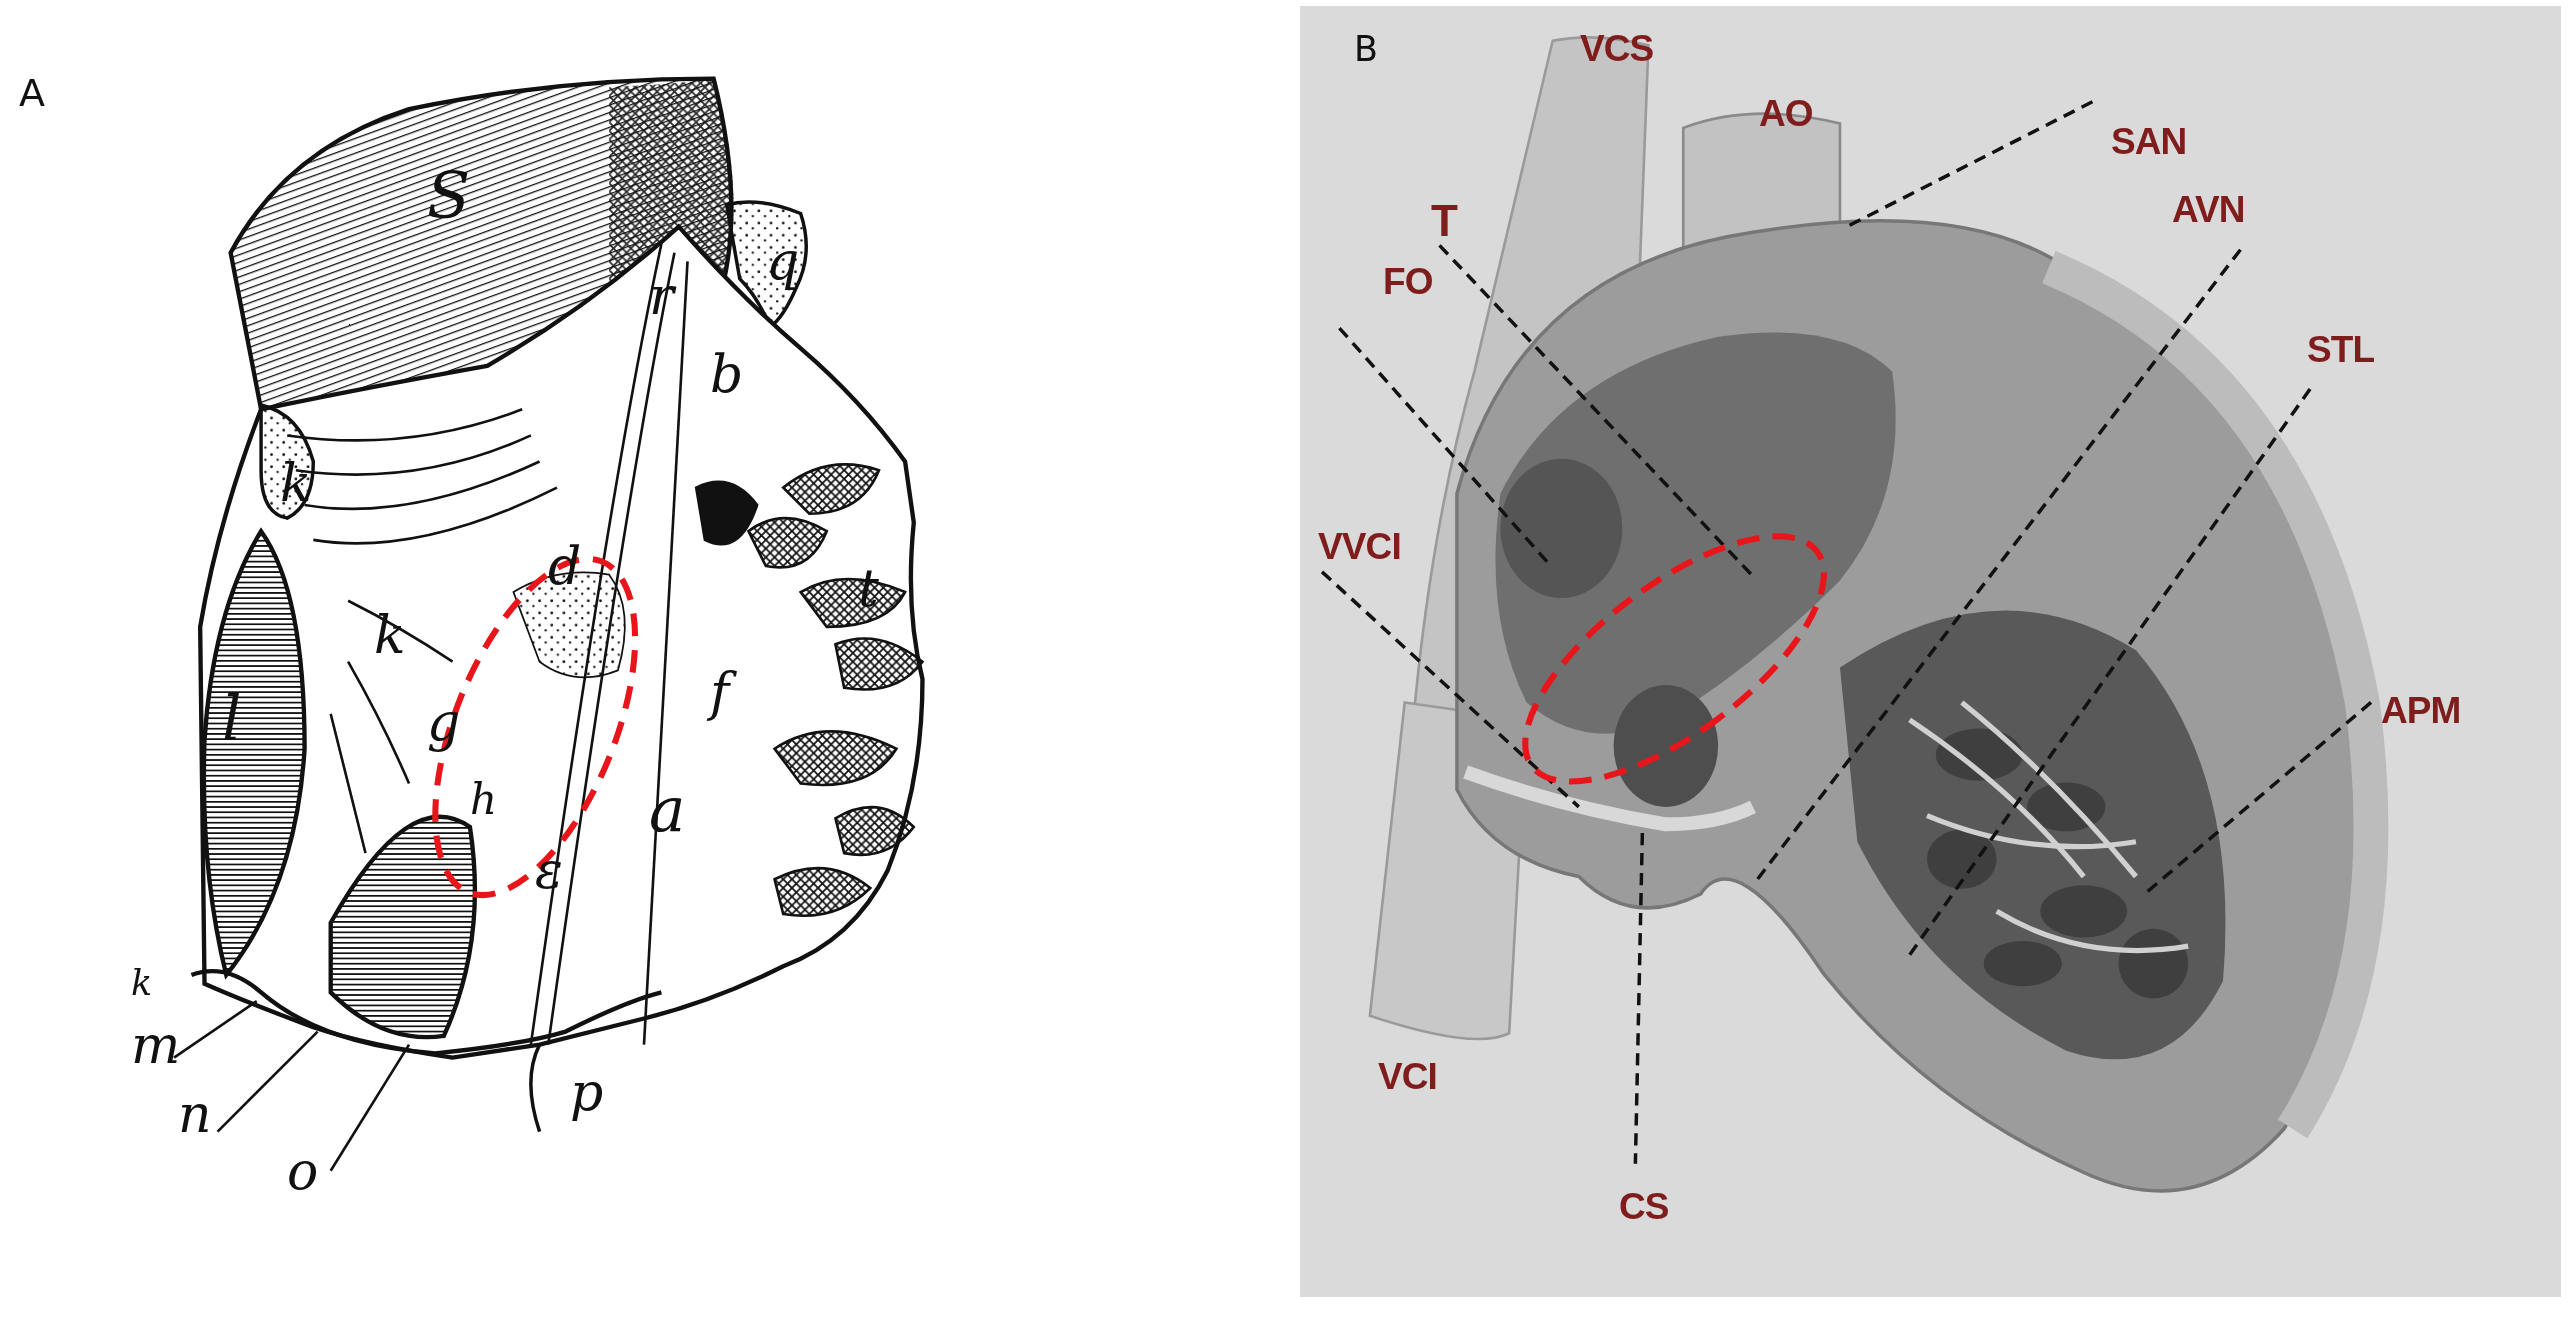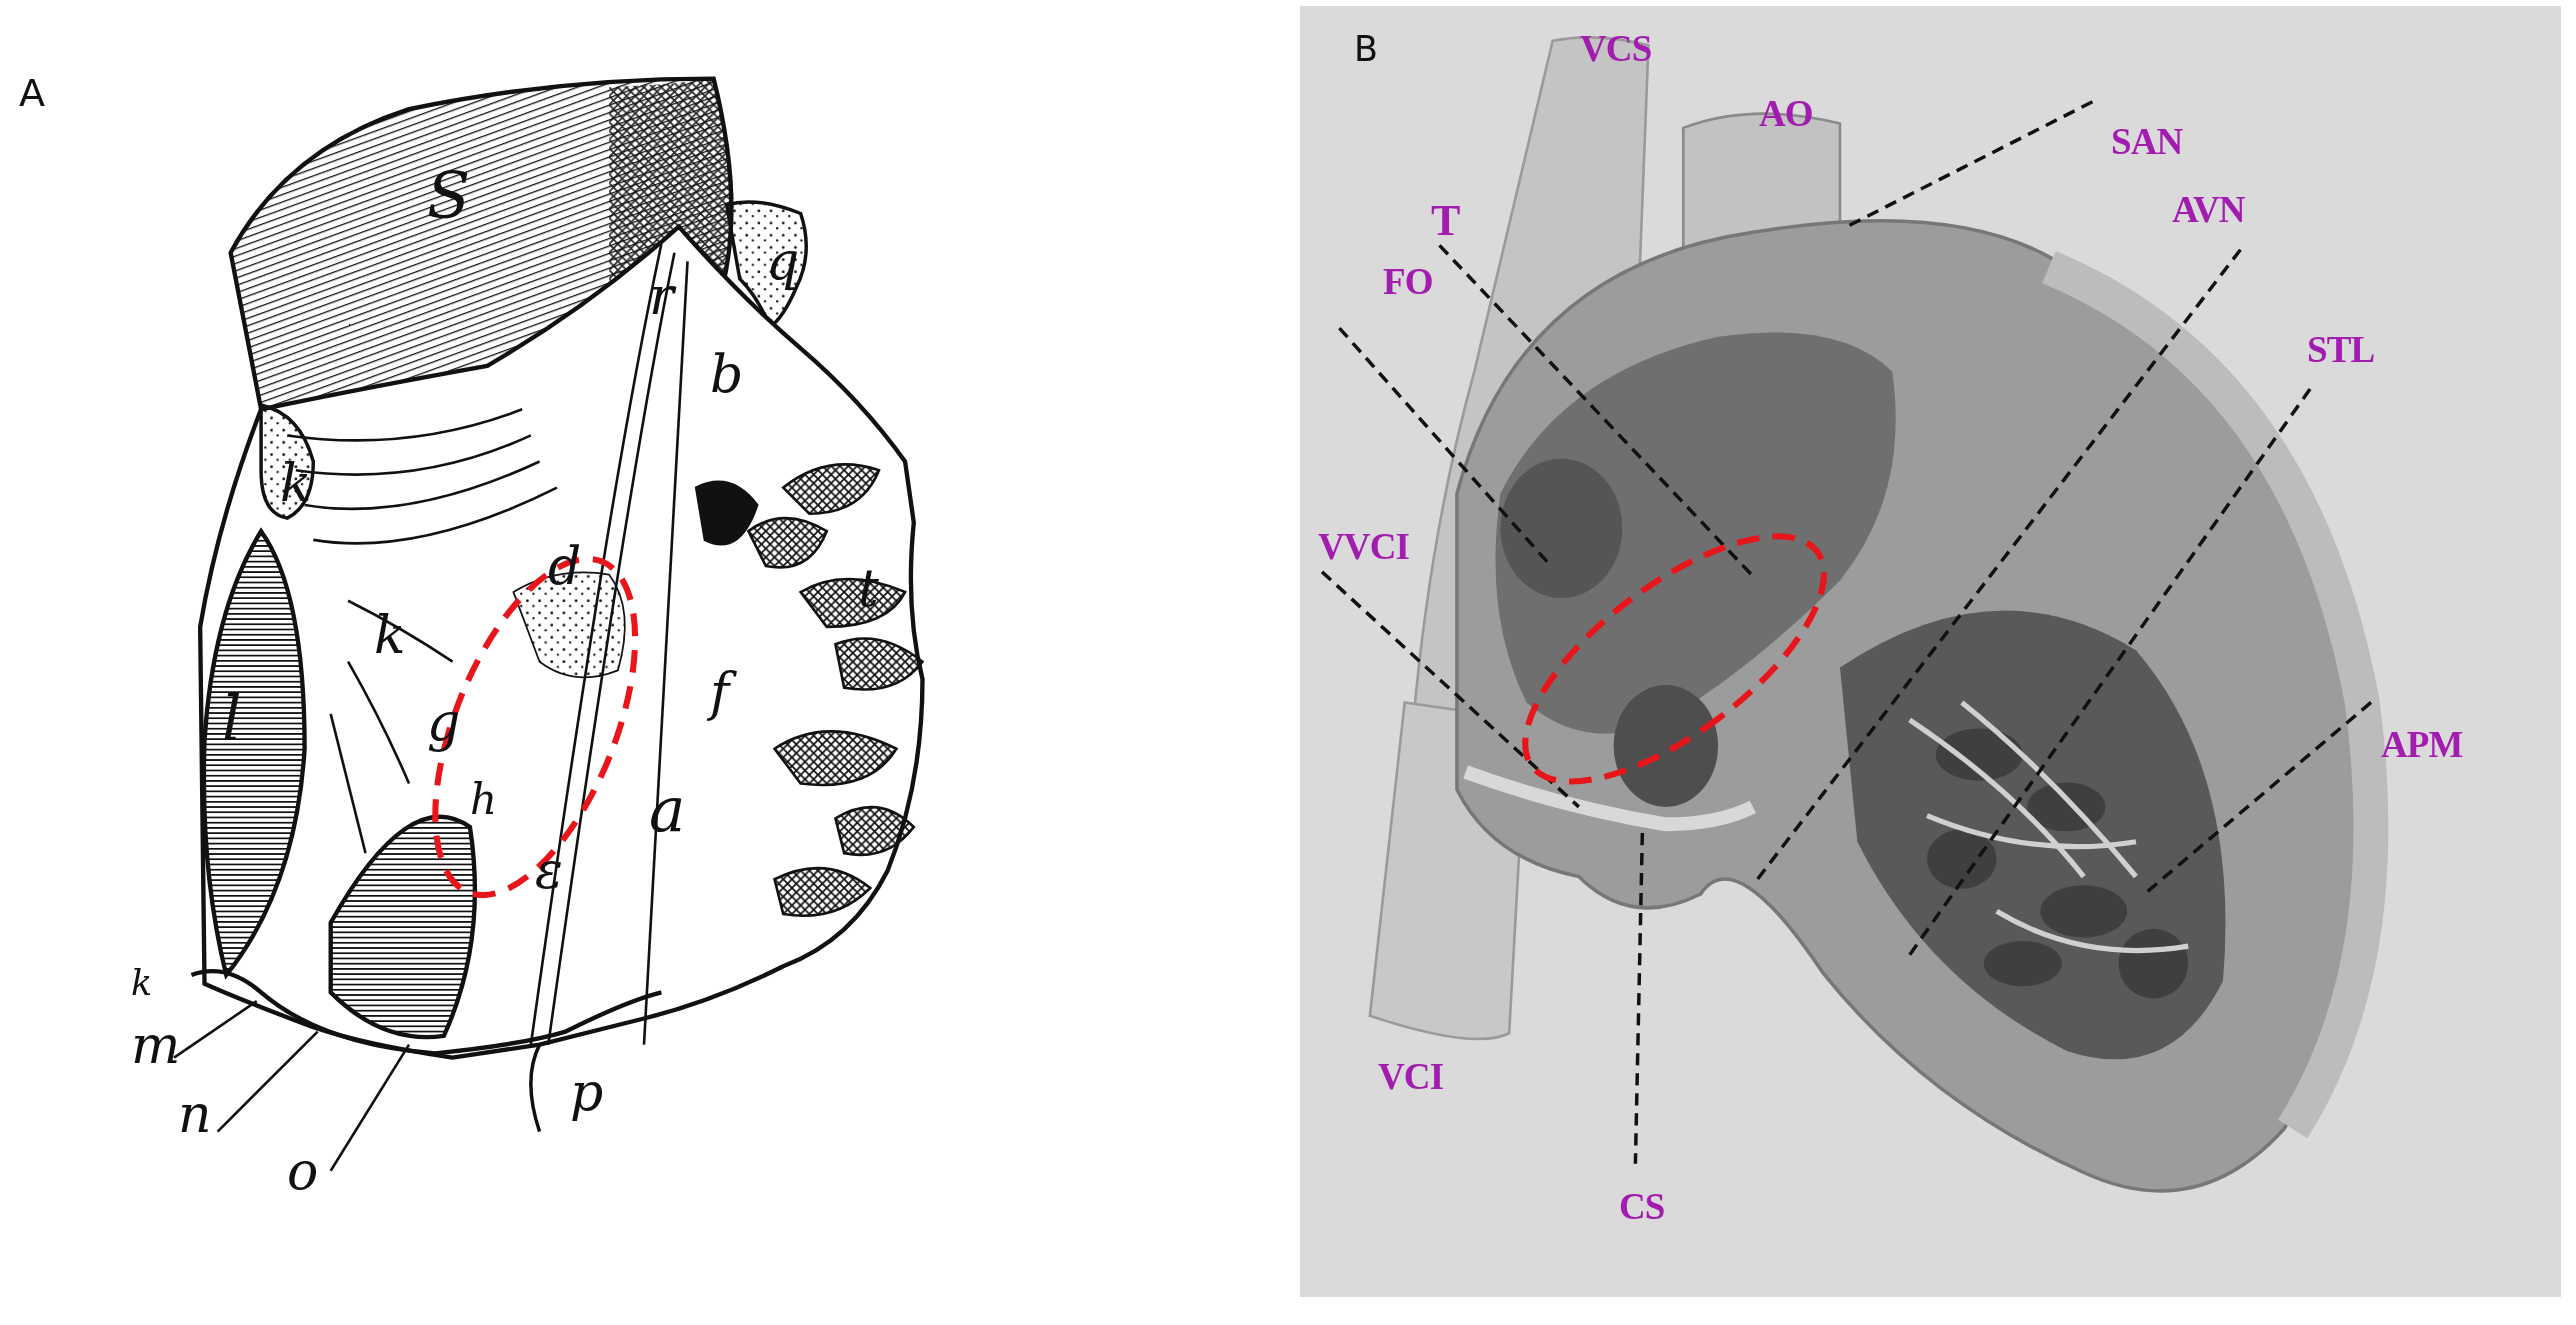--- a/index.html
+++ b/index.html
@@ -5,22 +5,22 @@
   html, body { margin: 0; padding: 0; background: #ffffff; }
   body { width: 2576px; height: 1326px; position: relative; overflow: hidden;
          font-family: "Liberation Sans", "DejaVu Sans", sans-serif; }
   .panel-label { position: absolute; font-size: 38px; color: #111; font-family: "DejaVu Sans", sans-serif; }
   #panel-a { position: absolute; left: 0; top: 0; width: 1288px; height: 1326px; }
   #panel-b { position: absolute; left: 1300px; top: 6.1px; width: 1261px; height: 1291px;
              background: #dadada; overflow: hidden; }
   svg { position: absolute; left: 0; top: 0; }
   .a-letter { position: absolute; font-family: "DejaVu Serif", serif; font-style: italic;
               color: #111; font-size: 52px; line-height: 1; }
-  .b-label { position: absolute; font-family: Liberation Serif, serif; font-weight: bold;
-             color: #a21caf; font-size: 37px; line-height: 1; letter-spacing: -0.9px; }
+  .b-label { position: absolute; font-family: Liberation Sans, sans-serif; font-weight: bold;
+             color: #7f1d1d; font-size: 37px; line-height: 1; letter-spacing: -0.9px; }
 </style>
 </head>
 <body>
 
 <div id="panel-a">
   <div class="panel-label" style="left:19px; top:71px;">A</div>
 
   <svg width="1288" height="1326" viewBox="0 0 1480 1523">
     <defs>
       <pattern id="hatch" width="8" height="8" patternUnits="userSpaceOnUse" patternTransform="rotate(70)">
@@ -170,17 +170,17 @@
   <div class="panel-label" style="left:54px; top:22.6px; font-size:35px;">B</div>
 
   <span class="b-label" style="left:280px; top:24.4px;">VCS</span>
   <span class="b-label" style="left:459px; top:77px;margin-top:12px;">AO</span>
   <span class="b-label" style="left:811px; top:81px;margin-top:36px;">SAN</span>
   <span class="b-label" style="left:131px; top:193px; font-size:44px;">T</span>
   <span class="b-label" style="left:35px; top:257px;margin-left:48px;">FO</span>
   <span class="b-label" style="left:872px; top:185px;">AVN</span>
   <span class="b-label" style="left:1007px; top:325px;">STL</span>
   <span class="b-label" style="left:2px; top:522px;margin-left:16px;">VVCI</span>
-  <span class="b-label" style="left:1081px; top:720px;text-align:center;">APM</span>
+  <span class="b-label" style="left:1081px; top:686px;text-align:center;">APM</span>
   <span class="b-label" style="left:78px; top:1052px;">VCI</span>
   <span class="b-label" style="left:319px; top:1182px;">CS</span>
 </div>
 
 
 </body></html>

